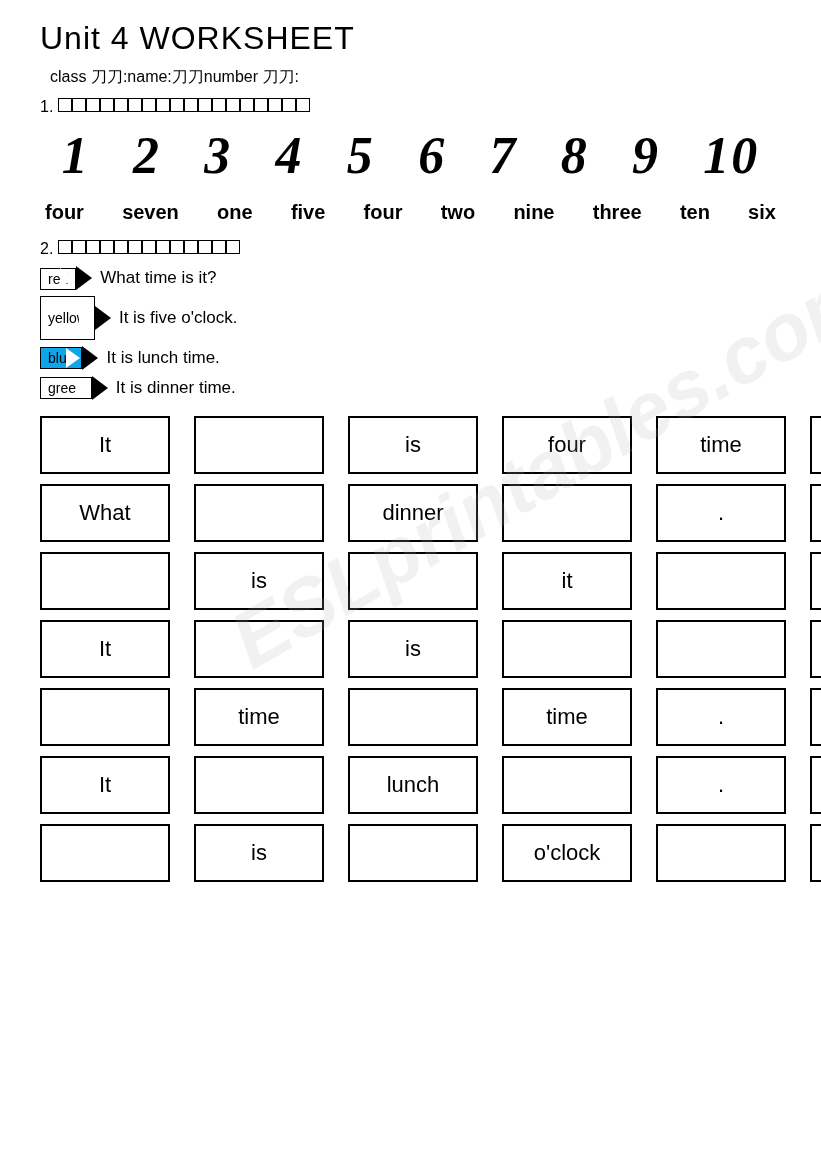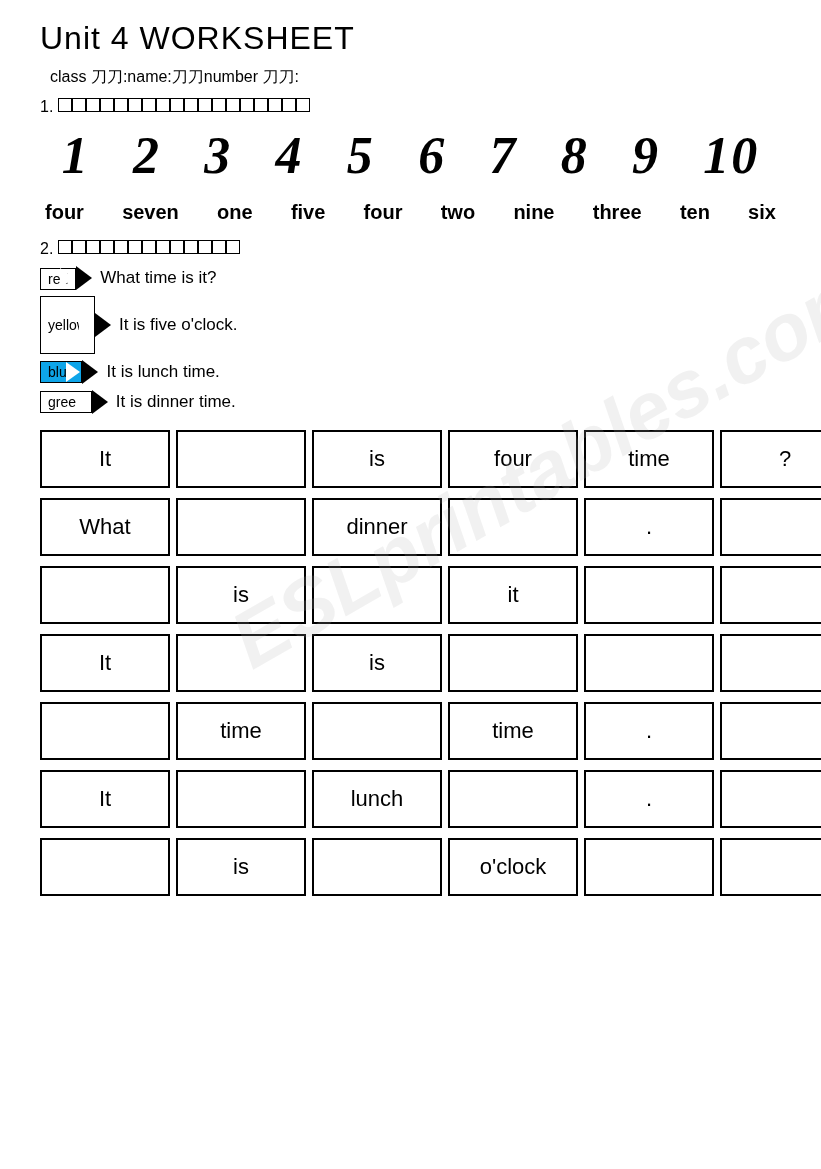--- a/index.html
+++ b/index.html
@@ -65,21 +65,21 @@
       margin-bottom: 6px;
       font-size: 17px;
     }
     
     .cards-section {
       margin-top: 12px;
     }
     .cards-grid {
       display: grid;
       grid-template-columns: 130px 130px 130px 130px 130px 130px;
-      gap: 10px 6px;
+      gap: 10px 24px;
       justify-content: space-between;
     }
     .word-card {
       border: 2px solid #000;
       min-height: 58px;
       display: flex;
       align-items: center;
       justify-content: center;
       font-size: 22px;
       padding: 6px 10px;
@@ -167,21 +167,21 @@
           <div style="position: relative; display: inline-block;">
             <div style="width: 0px; height: 0px; border-top: 12px solid transparent; border-bottom: 12px solid transparent; border-left: 16px solid rgb(0, 0, 0);">
               <div style="position: absolute; top: 50%; left: 0px; transform: translate(-16px, -50%); width: 0px; height: 0px; border-top: 10px solid transparent; border-bottom: 10px solid transparent; border-left: 14px solid rgb(255, 255, 255);"></div>
             </div>
           </div>
         </div>
         <span style="font-size: 17px;">What time is it?</span>
       </div>
       <div class="color-item">
         <div style="display: flex; align-items: center; margin-right: 8px;">
-          <span style="border: 1.5px solid rgb(0, 0, 0); padding: 20px 7px; font-size: 14px; background: rgb(255, 255, 255);">yellow</span>
+          <span style="border: 1.5px solid rgb(0, 0, 0); padding: 13px 7px; font-size: 14px; background: rgb(255, 255, 255);">yellow</span>
           <div style="position: relative; display: inline-block;">
             <div style="width: 0px; height: 0px; border-top: 12px solid transparent; border-bottom: 12px solid transparent; border-left: 16px solid rgb(0, 0, 0);">
               <div style="position: absolute; top: 50%; left: 0px; transform: translate(-16px, -50%); width: 0px; height: 0px; border-top: 10px solid transparent; border-bottom: 10px solid transparent; border-left: 14px solid rgb(255, 255, 255);"></div>
             </div>
           </div>
         </div>
         <span style="font-size: 17px;">It is five o'clock.</span>
       </div>
       <div class="color-item">
         <div style="display: flex; align-items: center; margin-right: 8px;">

